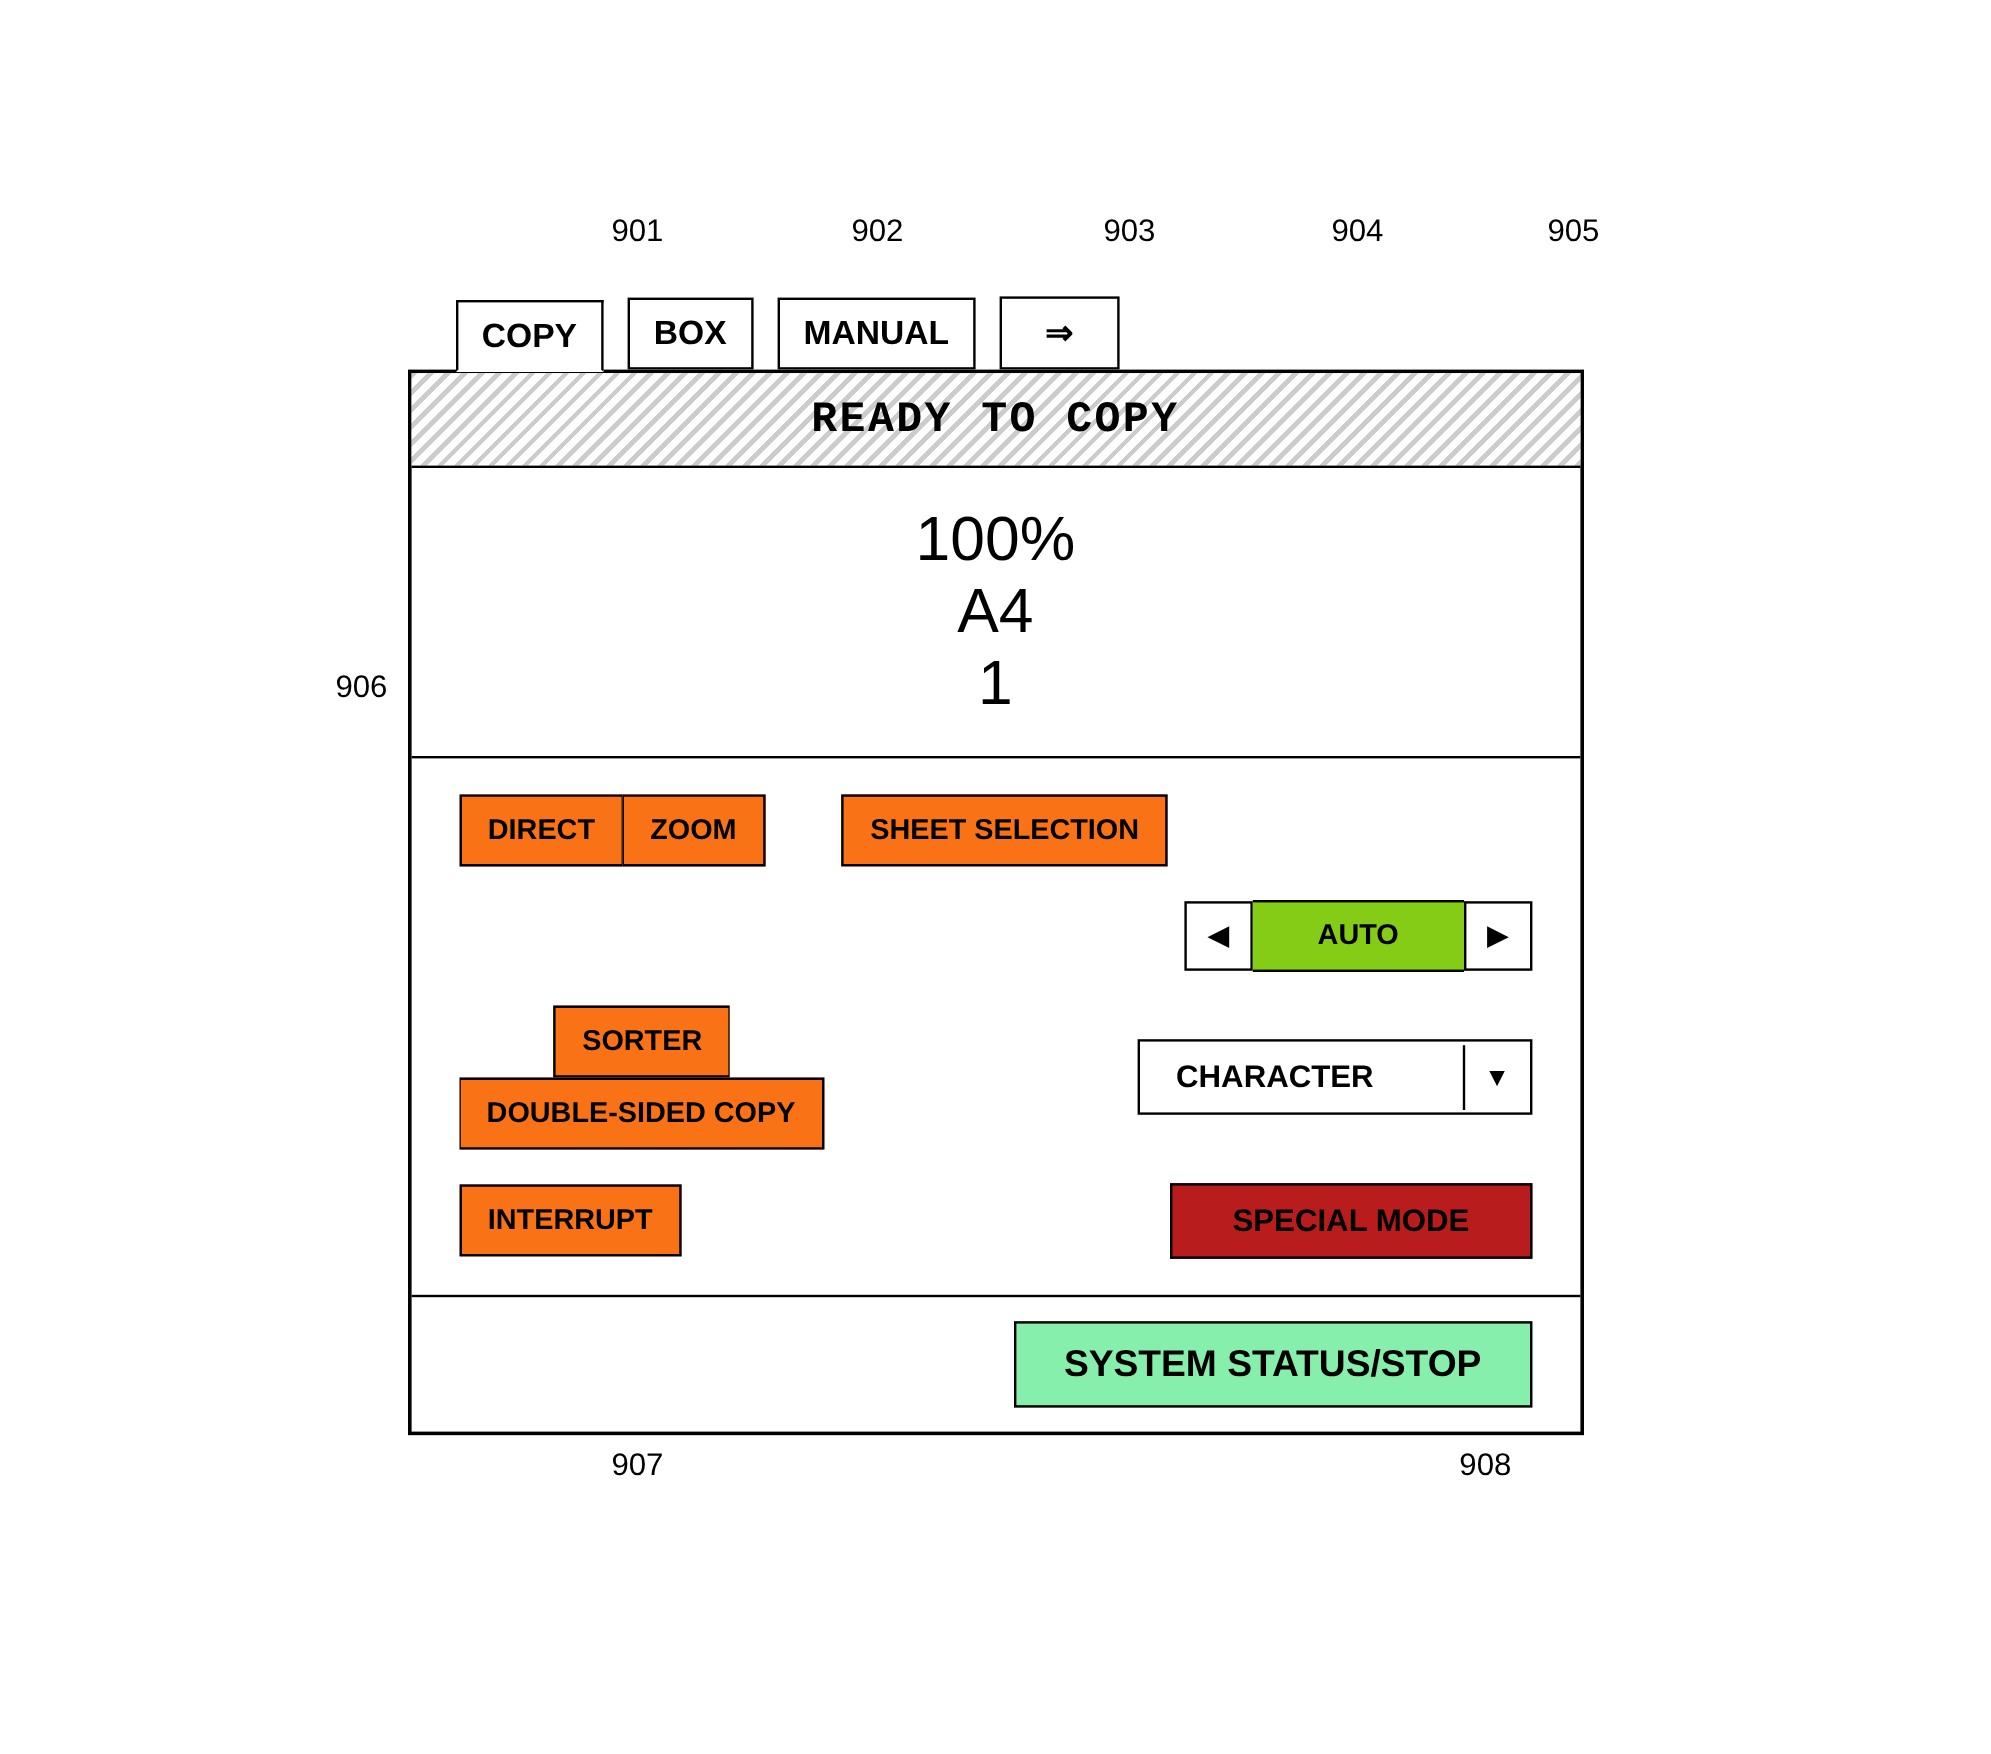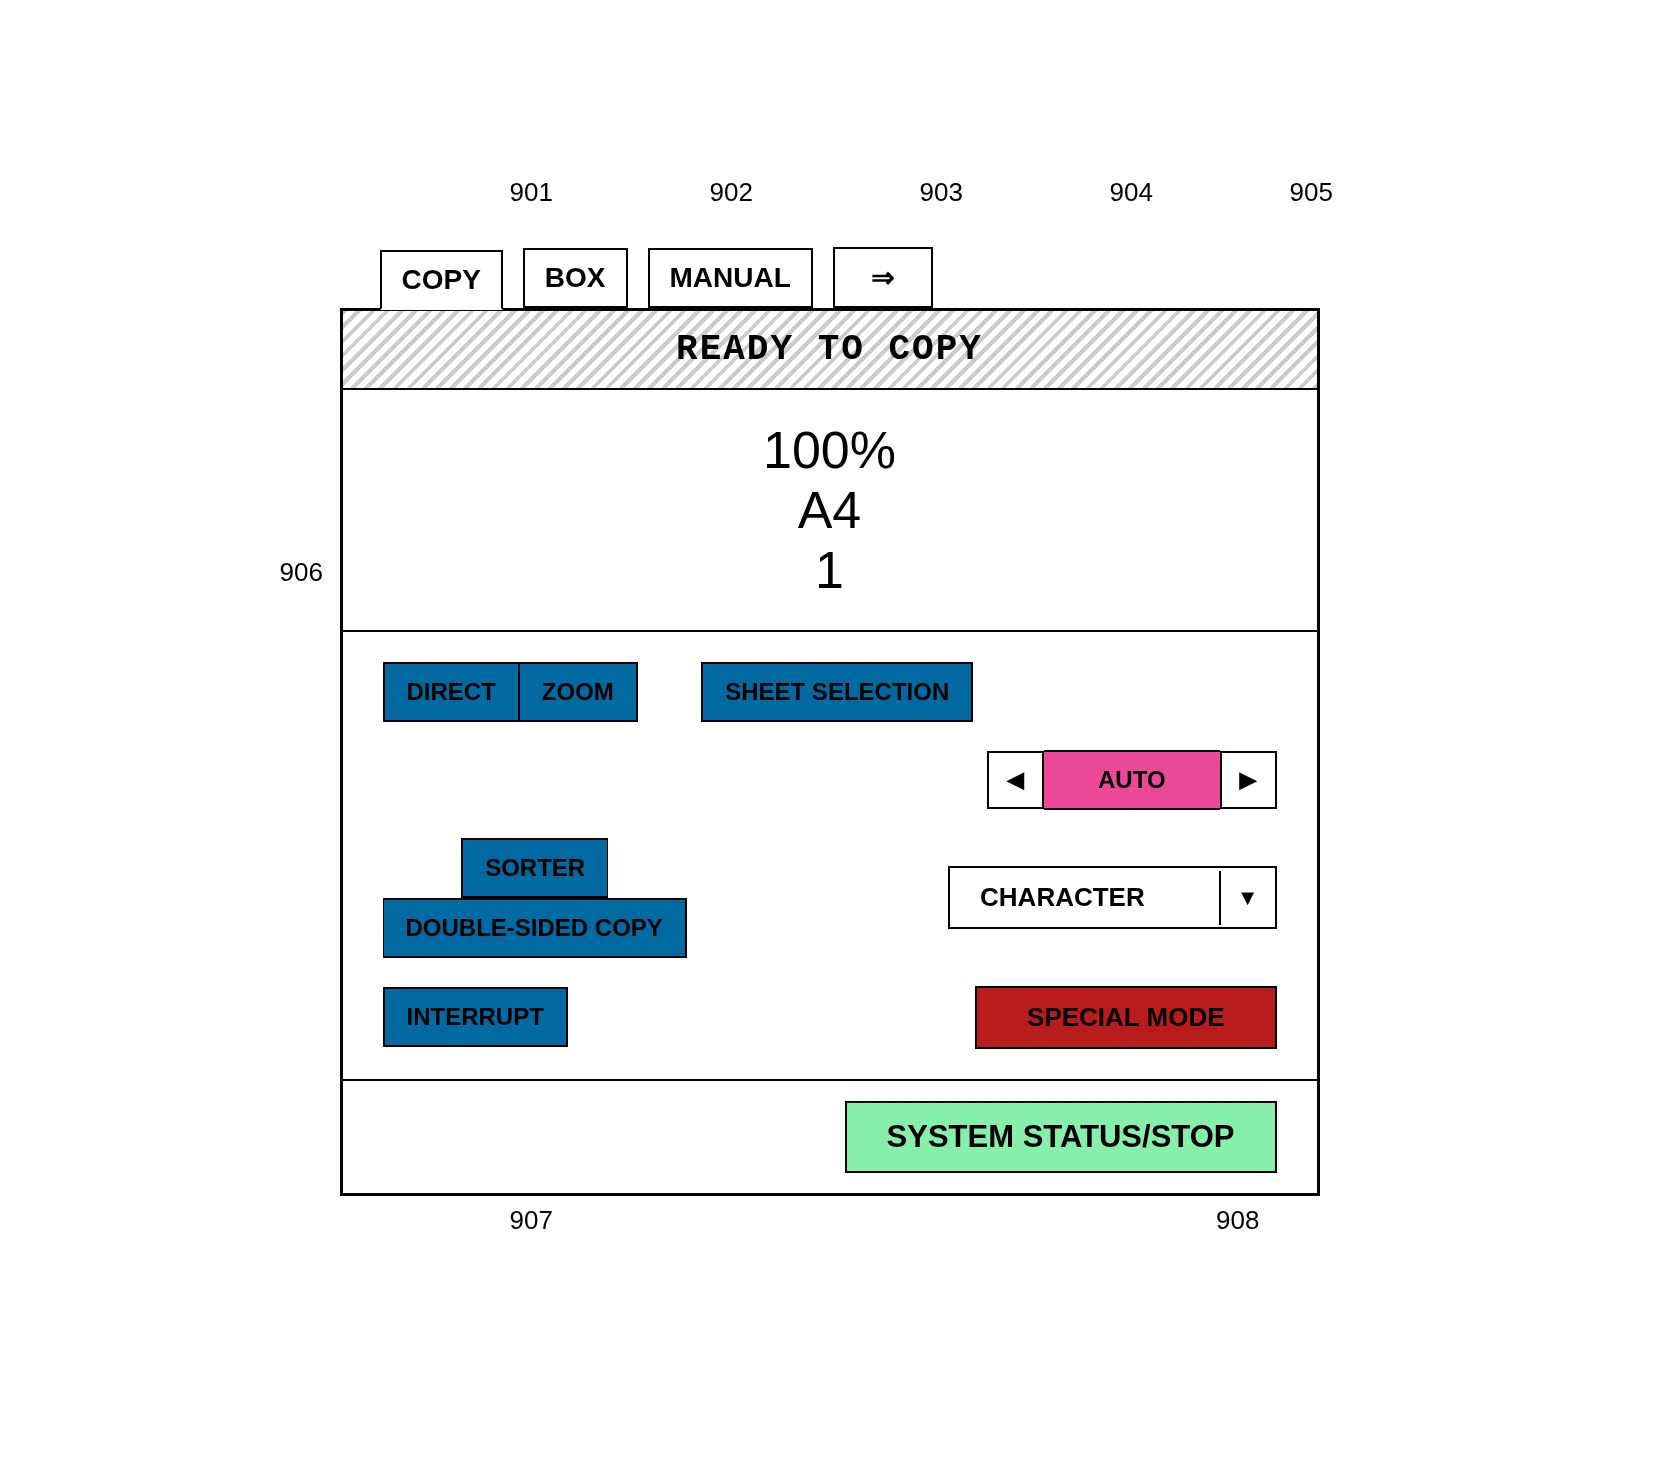--- a/index.html
+++ b/index.html
@@ -101,21 +101,21 @@
 
     .controls-row {
       display: flex;
       flex-direction: row;
       align-items: center;
       gap: 0;
     }
 
     .ctrl-btn {
       border: 2.5px solid #000;
-      background: #0369a1;
+      background: #f97316;
       font-size: 24px;
       font-weight: bold;
       padding: 14px 22px;
       cursor: pointer;
       text-align: center;
       white-space: nowrap;
     }
 
     .row1 {
       justify-content: flex-start;
@@ -153,21 +153,21 @@
       text-align: center;
     }
     .nav-center {
       border-top: 2.5px solid #000;
       border-bottom: 2.5px solid #000;
       border-left: none;
       border-right: none;
       font-size: 24px;
       font-weight: bold;
       padding: 14px 54px;
-      background: #ec4899;
+      background: #84cc16;
       min-width: 160px;
     }
 
     .row3 {
       justify-content: space-between;
       align-items: center;
     }
     .row3-left {
       display: flex;
       flex-direction: column;

